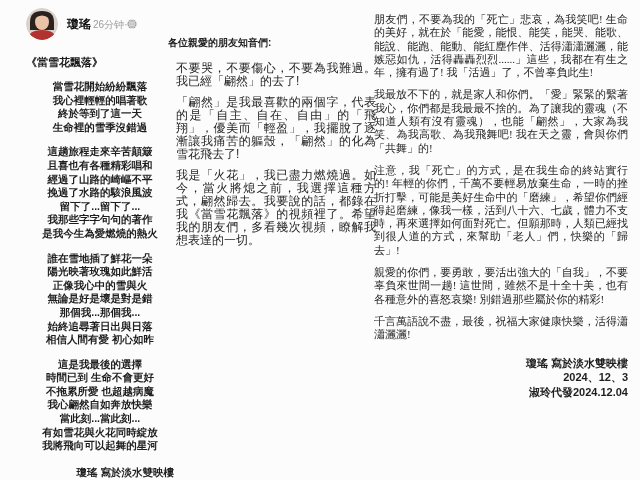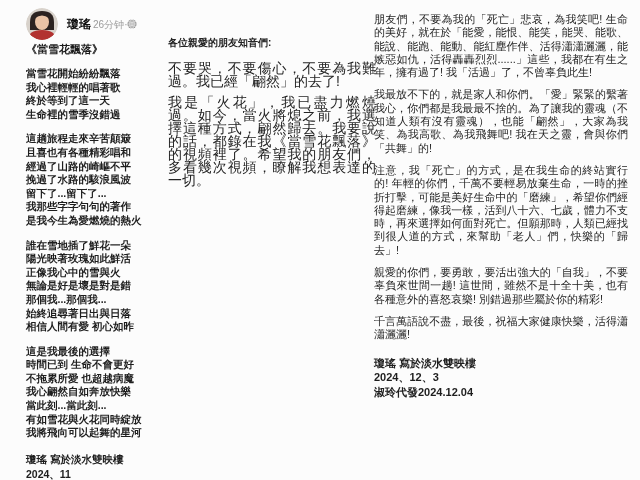--- a/index.html
+++ b/index.html
@@ -10,30 +10,30 @@
   }
   .header{position:absolute;left:26px;top:8px;display:flex;align-items:center;gap:9px;}
   .avatar{width:32px;height:32px;border-radius:50%;overflow:hidden;flex:0 0 auto;display:block;}
   .hmeta{display:flex;flex-direction:row;gap:2px;}
   .author{font-size:12px;font-weight:700;color:#111;line-height:13px;}
   .meta-row{display:flex;align-items:center;font-size:10px;color:#9a9a9a;line-height:11px;}
   .globe{width:10px;height:10px;display:inline-block;}
 
   .col{position:absolute;}
   .col-poem{left:26px;top:42px;width:148px;}
-  .poem-title{font-size:11px;font-weight:700;color:#1c1c1c;margin:0 0 11px 0;line-height:14px;}
-  .stanza{font-size:10.5px;font-weight:600;color:#1e1e1e;line-height:13.6px;white-space:pre-line;margin:0 0 11px 0;}
-  .sig{font-size:10.5px;font-weight:600;color:#1e1e1e;line-height:15px;white-space:pre-line;margin-top:12px;}
+  .poem-title{font-size:11px;font-weight:700;color:#1c1c1c;margin:13px 0 11px 0;line-height:14px;}
+  .stanza{font-size:10.5px;font-weight:600;color:#1e1e1e;line-height:13.6px;white-space:pre-line;margin:0 0 11px 0;text-align:center;}
+  .sig{font-size:10.5px;font-weight:600;color:#1e1e1e;line-height:15px;white-space:pre-line;margin-top:12px;text-align:right;}
 
   .col-mid{left:168px;top:36px;width:208px;}
-  .col-mid .para{font-size:14px;font-weight:500;color:#242424;line-height:13px;margin:0 0 8px 0;text-align:justify;}
+  .col-mid .para{font-size:12px;font-weight:500;color:#242424;line-height:13px;margin:0 0 8px 8px;text-align:justify;}
   .salutation{font-size:10px;font-weight:600;color:#242424;line-height:13px;margin:0 0 13px 0;}
 
   .col-right{left:374px;top:13px;width:254px;}
-  .col-right .para{font-size:11px;font-weight:500;color:#242424;line-height:13.3px;margin:0 0 9px 0;text-align:justify;}
+  .col-right .para{font-size:11px;font-weight:500;color:#242424;line-height:13.3px;margin:0 0 9px 0;text-align:justify;font-family:Liberation Serif, serif;}
   .col-right .sig{font-size:11px;line-height:14.5px;margin-top:14px;font-weight:600;}
 </style>
 </head>
 <body>
 
 <div class="header">
   <svg class="avatar" viewBox="0 0 32 32">
     <defs>
         <clipPath id="c">
           <circle cx="16" cy="16" r="16"></circle>
@@ -89,20 +89,21 @@
 當此刻...當此刻...
 有如雪花與火花同時綻放
 我將飛向可以起舞的星河</div>
   <div class="sig">瓊瑤 寫於淡水雙映樓
 2024、11</div>
 </div>
 
 <div class="col col-mid">
   <div class="salutation">各位親愛的朋友知音們:</div>
   <div class="para">不要哭，不要傷心，不要為我難過。我已經「翩然」的去了!</div>
+  <div class="para">「翩然」是我最喜歡的兩個字，代表的是「自主、自在、自由」的「飛翔」，優美而「輕盈」，我擺脫了逐漸讓我痛苦的軀殼，「翩然」的化為雪花飛去了!</div>
   <div class="para">我是「火花」，我已盡力燃燒過。如今，當火將熄之前，我選擇這種方式，翩然歸去。我要說的話，都錄在我《當雪花飄落》的視頻裡了。希望我的朋友們，多看幾次視頻，瞭解我想表達的一切。</div>
 </div>
 
 <div class="col col-right">
   <div class="para">朋友們，不要為我的「死亡」悲哀，為我笑吧! 生命的美好，就在於「能愛，能恨、能笑，能哭、能歌、能說、能跑、能動、能紅塵作伴、活得瀟瀟灑灑，能嫉惡如仇，活得轟轟烈烈......」這些，我都在有生之年，擁有過了! 我「活過」了，不曾辜負此生!</div>
   <div class="para">我最放不下的，就是家人和你們。「愛」緊緊的繫著我心，你們都是我最最不捨的。為了讓我的靈魂（不知道人類有沒有靈魂），也能「翩然」，大家為我笑、為我高歌、為我飛舞吧! 我在天之靈，會與你們「共舞」的!</div>
   <div class="para">注意，我「死亡」的方式，是在我生命的終站實行的! 年輕的你們，千萬不要輕易放棄生命，一時的挫折打擊，可能是美好生命中的「磨練」，希望你們經得起磨練，像我一樣，活到八十六、七歲，體力不支時，再來選擇如何面對死亡。但願那時，人類已經找到很人道的方式，來幫助「老人」們，快樂的「歸去」!</div>
   <div class="para">親愛的你們，要勇敢，要活出強大的「自我」，不要辜負來世間一趟! 這世間，雖然不是十全十美，也有各種意外的喜怒哀樂! 別錯過那些屬於你的精彩!</div>
   <div class="para">千言萬語說不盡，最後，祝福大家健康快樂，活得瀟瀟灑灑!</div>
   <div class="sig">瓊瑤 寫於淡水雙映樓

